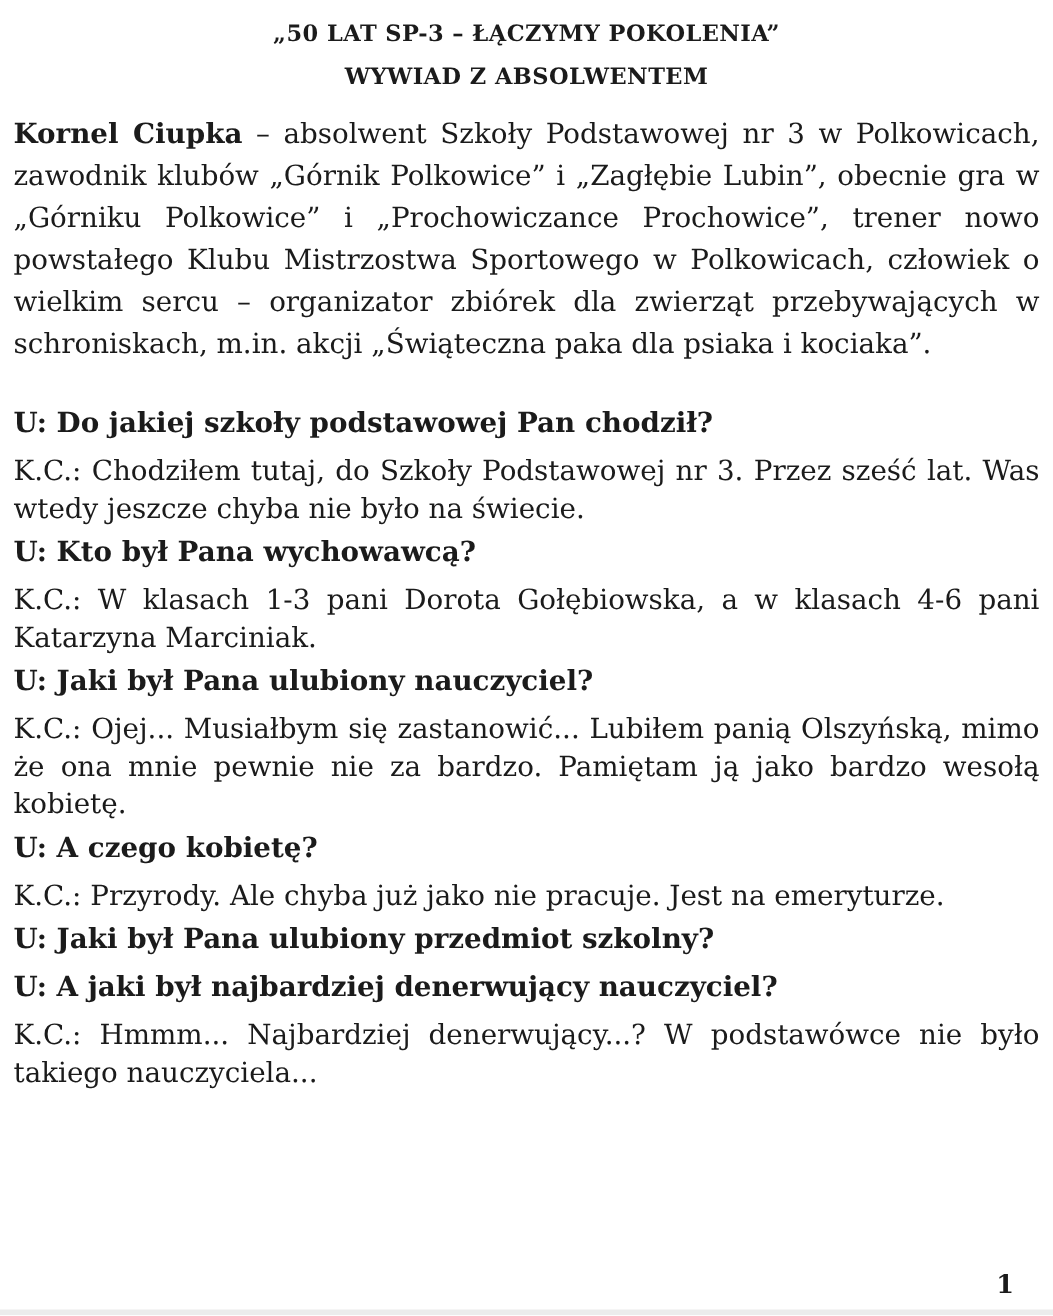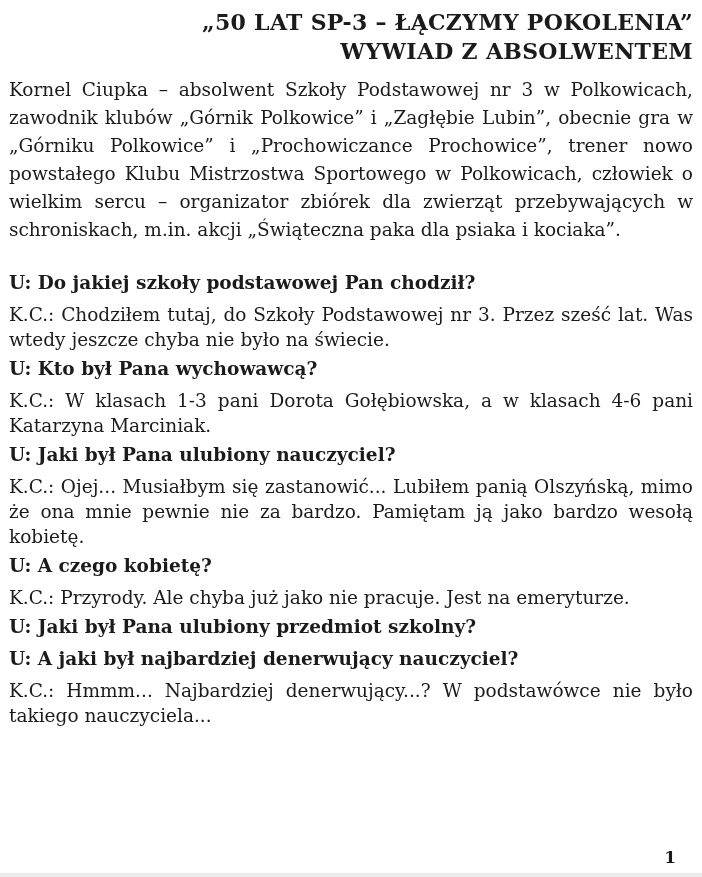--- a/index.html
+++ b/index.html
@@ -13,33 +13,33 @@
     height: 877px;
     background: #ffffff;
     color: #1b1b1b;
     font-family: "DejaVu Serif", "Liberation Serif", serif;
     overflow: hidden;
     box-sizing: border-box;
     padding: 8px 9px 0 9px;
   }
   .title-line {
     margin: 0;
-    text-align: right;
+    text-align: center;
     font-weight: bold;
-    font-size: 22px;
+    font-size: 15px;
     line-height: 29px;
     letter-spacing: 0.3px;
   }
   .intro {
     margin: 10px 0 0 0;
     font-size: 18.5px;
     line-height: 28px;
     text-align: justify;
   }
-  .intro .bold-name { font-weight: normal; }
+  .intro .bold-name { font-weight: bold; }
   .qa-spacer { height: 22px; }
   .question {
     margin: 4px 0 7px 0;
     font-weight: bold;
     font-size: 18.5px;
     line-height: 25px;
   }
   .answer {
     margin: 0 0 0 0;
     font-size: 18.5px;

